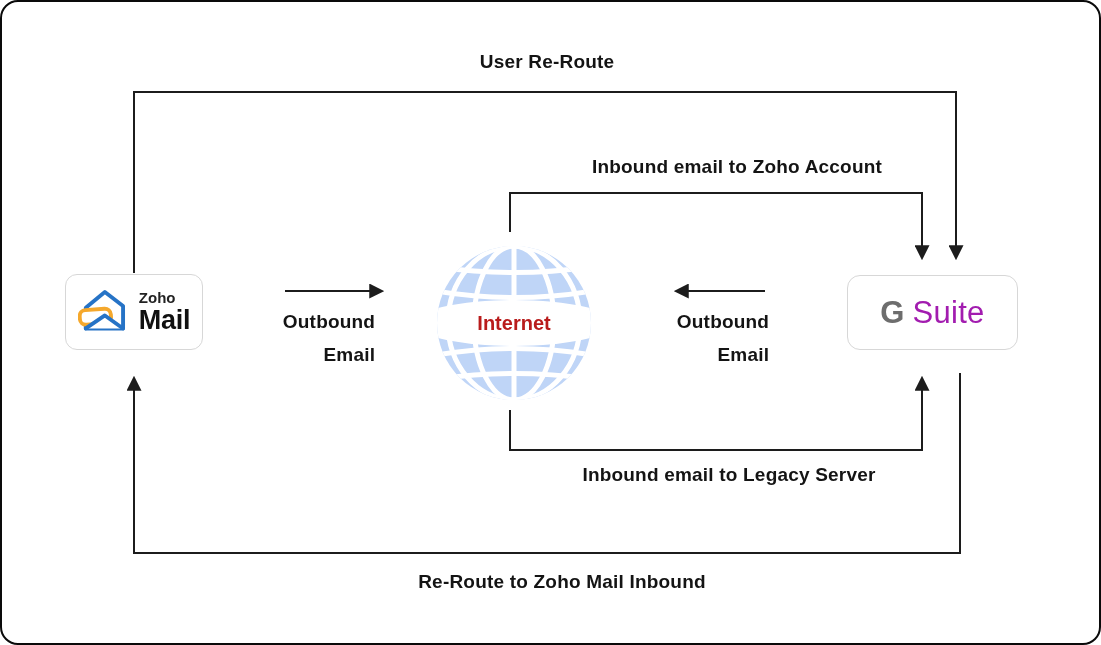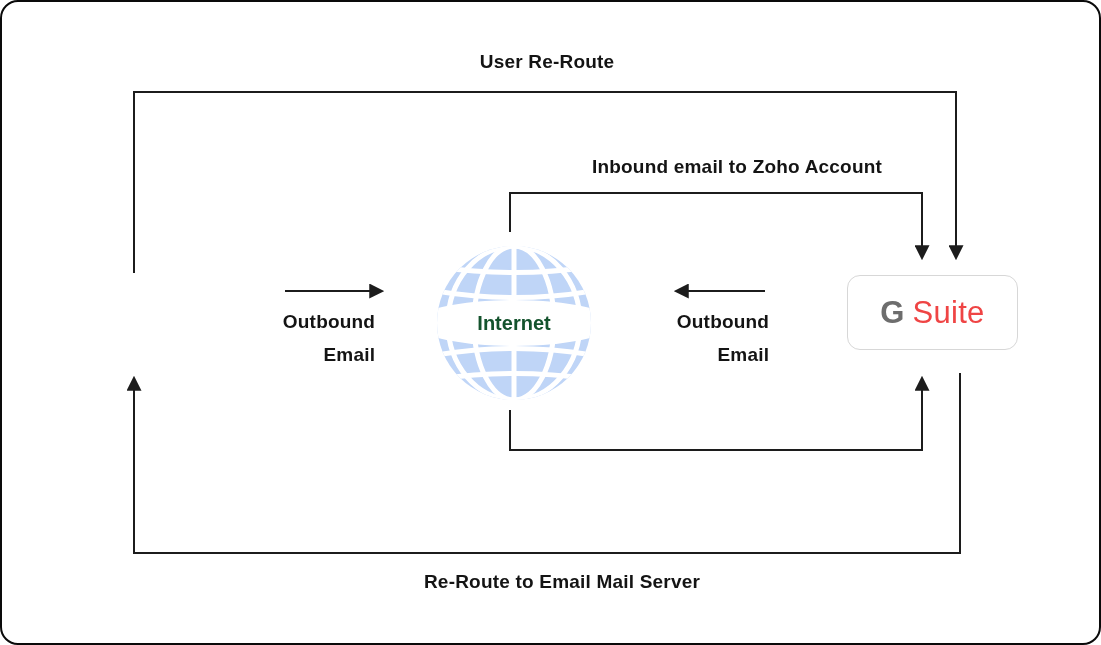--- a/index.html
+++ b/index.html
@@ -35,21 +35,21 @@
   .zoho-text { display:flex; flex-direction:column; line-height:1; }
   .zoho-line1 { font-size:15px; font-weight:600; color:#222222; }
   .zoho-line2 { font-size:27px; font-weight:700; color:#101010; margin-top:2px; letter-spacing:-0.3px; }
   .gsuite-box { left:845px; top:273px; width:171px; height:75px; border-radius:13px; }
   .gsuite-g { font-size:31px; font-weight:700; }
   .gsuite-suite { font-size:31px; font-weight:400; margin-left:8px; letter-spacing:.3px; }
   .globe-wrap { position:absolute; left:434px; top:243px; width:156px; height:156px; }
   .globe-label {
     position:absolute; inset:0;
     display:flex; align-items:center; justify-content:center;
-    font-size:20px; font-weight:700; color:#14532d;
+    font-size:20px; font-weight:700; color:#b91c1c;
   }
 </style>
 </head>
 <body>
 
 <div class="canvas">
 
   <svg class="connector-layer" viewBox="0 0 1101 645" fill="none">
     <defs>
       <marker id="arr" viewBox="0 0 10 10" refX="8.5" refY="5" markerWidth="7.5" markerHeight="7.5" orient="auto-start-reverse">
@@ -71,23 +71,37 @@
   <div class="lbl lbl-2line" style="left:327px; top:303px;">
     <div>Outbound</div>
     <div>Email</div>
   </div>
 
   <div class="lbl lbl-2line" style="left:721px; top:303px;">
     <div>Outbound</div>
     <div>Email</div>
   </div>
 
+  <div class="lbl" style="left:727px; top:462px;">Inbound email to Legacy Server</div>
 
-  <div class="lbl" style="left:560px; top:569px;">Re-Route to Email Mail Server</div>
+  <div class="lbl" style="left:560px; top:569px;">Re-Route to Zoho Mail Inbound</div>
 
+  <div class="node zoho-box">
+    <span style="display:flex;">
+      <svg width="52" height="52" viewBox="0 0 60 60" fill="none">
+        <path d="M9 25 L31 7 L52 23 L52 49 L9 49 Z" stroke-width="4.5" stroke-linejoin="round" stroke-linecap="round" stroke="#2673C6"></path>
+        <rect x="2" y="27" width="36" height="17" rx="7" transform="rotate(-4 20 35)" fill="#ffffff" stroke-width="4.5" stroke="#F5A82C"></rect>
+        <path d="M9 49 L31 34 L52 49" fill="#ffffff" stroke-width="4.5" stroke-linejoin="round" stroke-linecap="round" stroke="#2673C6"></path>
+      </svg>
+    </span>
+    <span class="zoho-text">
+      <span class="zoho-line1">Zoho</span>
+      <span class="zoho-line2">Mail</span>
+    </span>
+  </div>
 
   <div class="globe-wrap">
     <span style="position:absolute; inset:0;">
       <svg width="156" height="156" viewBox="0 0 156 156">
         <defs>
           <clipPath id="globeclip">
               <circle cx="78" cy="78" r="77"></circle>
             </clipPath>
         </defs>
         <circle cx="78" cy="78" r="77" fill="#BFD5F7"></circle>
@@ -101,16 +115,16 @@
           <path d="M2 134 Q78 123 154 134"></path>
           <ellipse cx="78" cy="78" rx="100" ry="23" fill="#ffffff" stroke="none"></ellipse>
         </g>
       </svg>
     </span>
     <div class="globe-label">Internet</div>
   </div>
 
   <div class="node gsuite-box">
     <span class="gsuite-g" style="color: rgb(109, 109, 109);">G</span>
-    <span class="gsuite-suite" style="color: #ef4444; text-align: center;">Suite</span>
+    <span class="gsuite-suite" style="color: #a21caf; text-align: center;">Suite</span>
   </div>
 
 </div>
 
 </body></html>

